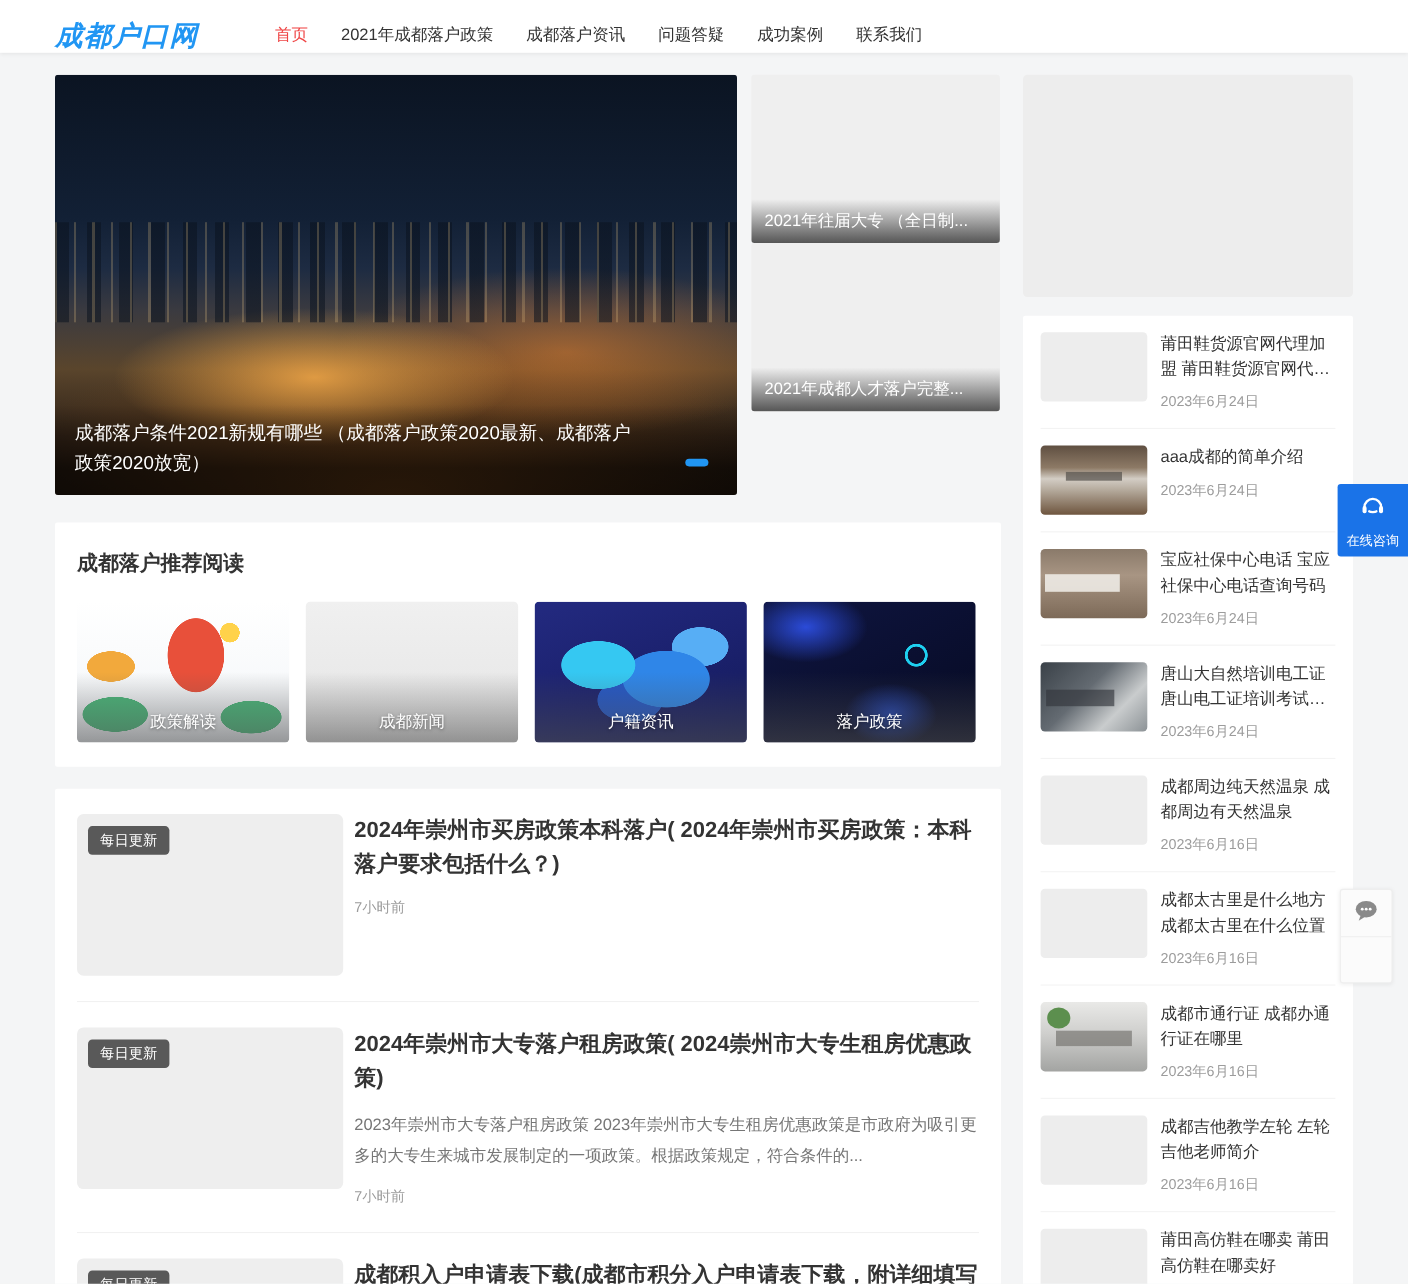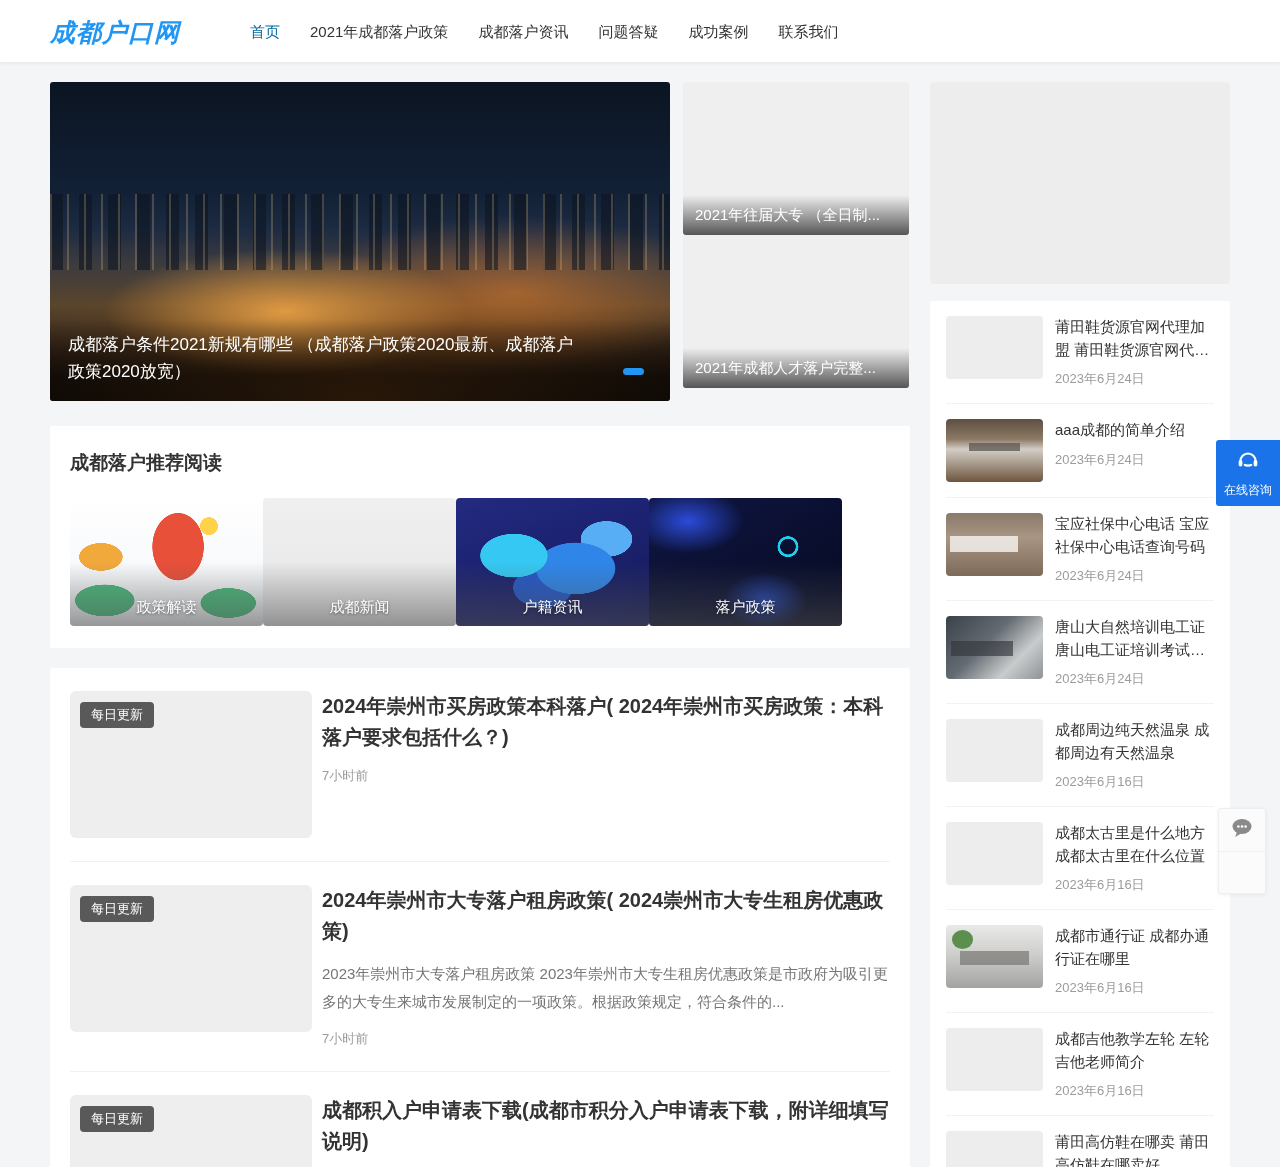--- a/index.html
+++ b/index.html
@@ -2,34 +2,34 @@
 <html><head>
 <meta charset="utf-8">
 <style>
   * { margin:0; padding:0; box-sizing:border-box; }
   html,body { width:1280px; height:1167px; }
   body {
     font-family:"Liberation Sans","DejaVu Sans",sans-serif;
     background:#f4f5f6; position:relative; overflow:hidden; color:#333;
   }
   
-  .topbar { height:62px; background:#fff; box-shadow:0 1px 4px rgba(0,0,0,.07); position:relative; z-index:5; }
+  .topbar { height:48px; background:#fff; box-shadow:0 1px 4px rgba(0,0,0,.07); position:relative; z-index:5; }
   .topbar-inner { width:1180px; margin:0 auto; height:64px; display:flex; align-items:center; }
   .logo { font-size:25px; font-weight:800; font-style:italic; color:#2196f3; letter-spacing:1px; cursor:pointer; }
   .nav { display:flex; margin-left:55px; }
   .nav-item { font-size:15px; color:#333; padding:0 15px; line-height:64px; cursor:pointer; white-space:nowrap; }
-  .nav-item.active { color:#0369a1; }
+  .nav-item.active { color:#ef4444; }
   
   .wrap { width:1180px; margin:20px auto 0; display:flex; gap:20px; }
   .col-main { width:860px; flex:0 0 860px; }
   .col-side { width:300px; flex:0 0 300px; }
   
   .hero-row { display:flex; gap:13px; }
   .hero {
-    width:620px; height:319px; border-radius:3px; overflow:hidden; position:relative; cursor:pointer;
+    width:620px; height:382px; border-radius:3px; overflow:hidden; position:relative; cursor:pointer;
     background:
       radial-gradient(ellipse 260px 90px at 38% 72%, rgba(255,176,74,.8), rgba(255,150,50,0) 70%),
       radial-gradient(ellipse 300px 110px at 75% 66%, rgba(255,140,50,.45), rgba(255,140,50,0) 70%),
       radial-gradient(ellipse 500px 200px at 50% 100%, rgba(120,70,25,.8), rgba(60,35,15,0) 75%),
       linear-gradient(180deg,#0b1422 0%,#122035 34%,#1d2b42 46%,#3a3a40 56%,#5a452c 70%,#2e2117 86%,#1b130d 100%);
   }
   .hero-lights {
     position:absolute; left:0; top:35%; width:100%; height:24%;
     background:
       repeating-linear-gradient(90deg, rgba(255,214,140,.22) 0 2px, rgba(0,0,0,0) 2px 17px),
@@ -45,21 +45,21 @@
   .hero-thumb { width:226px; height:153px; border-radius:3px; background:#efefef; position:relative; overflow:hidden; cursor:pointer; }
   .hero-thumb-caption {
     position:absolute; left:0; right:0; bottom:0; height:40px; line-height:40px;
     padding:0 12px; color:#fff; font-size:15px; white-space:nowrap; overflow:hidden;
     background:linear-gradient(180deg, rgba(110,110,110,0), rgba(72,72,72,.92));
   }
   
   .panel { background:#fff; border-radius:2px; }
   .recommend { margin-top:25px; padding:24px 20px 22px; }
   .recommend-title { font-size:19px; font-weight:600; color:#333; }
-  .cards { display:flex; margin-top:22px; }
+  .cards { display:flex; gap:15px; margin-top:22px; }
   .card { width:193px; height:128px; border-radius:4px; position:relative; overflow:hidden; cursor:pointer; }
   .card-label {
     position:absolute; left:0; right:0; bottom:0; padding:36px 0 9px; text-align:center;
     color:#fff; font-size:15px; text-shadow:0 1px 3px rgba(0,0,0,.45);
     background:linear-gradient(180deg, rgba(80,80,80,0), rgba(80,80,80,.55));
   }
   .card-policy {
     background:
       radial-gradient(circle 9px at 72% 22%, #ffd24a 98%, rgba(0,0,0,0)),
       radial-gradient(ellipse 26px 34px at 56% 38%, #e8503a 98%, rgba(0,0,0,0)),

